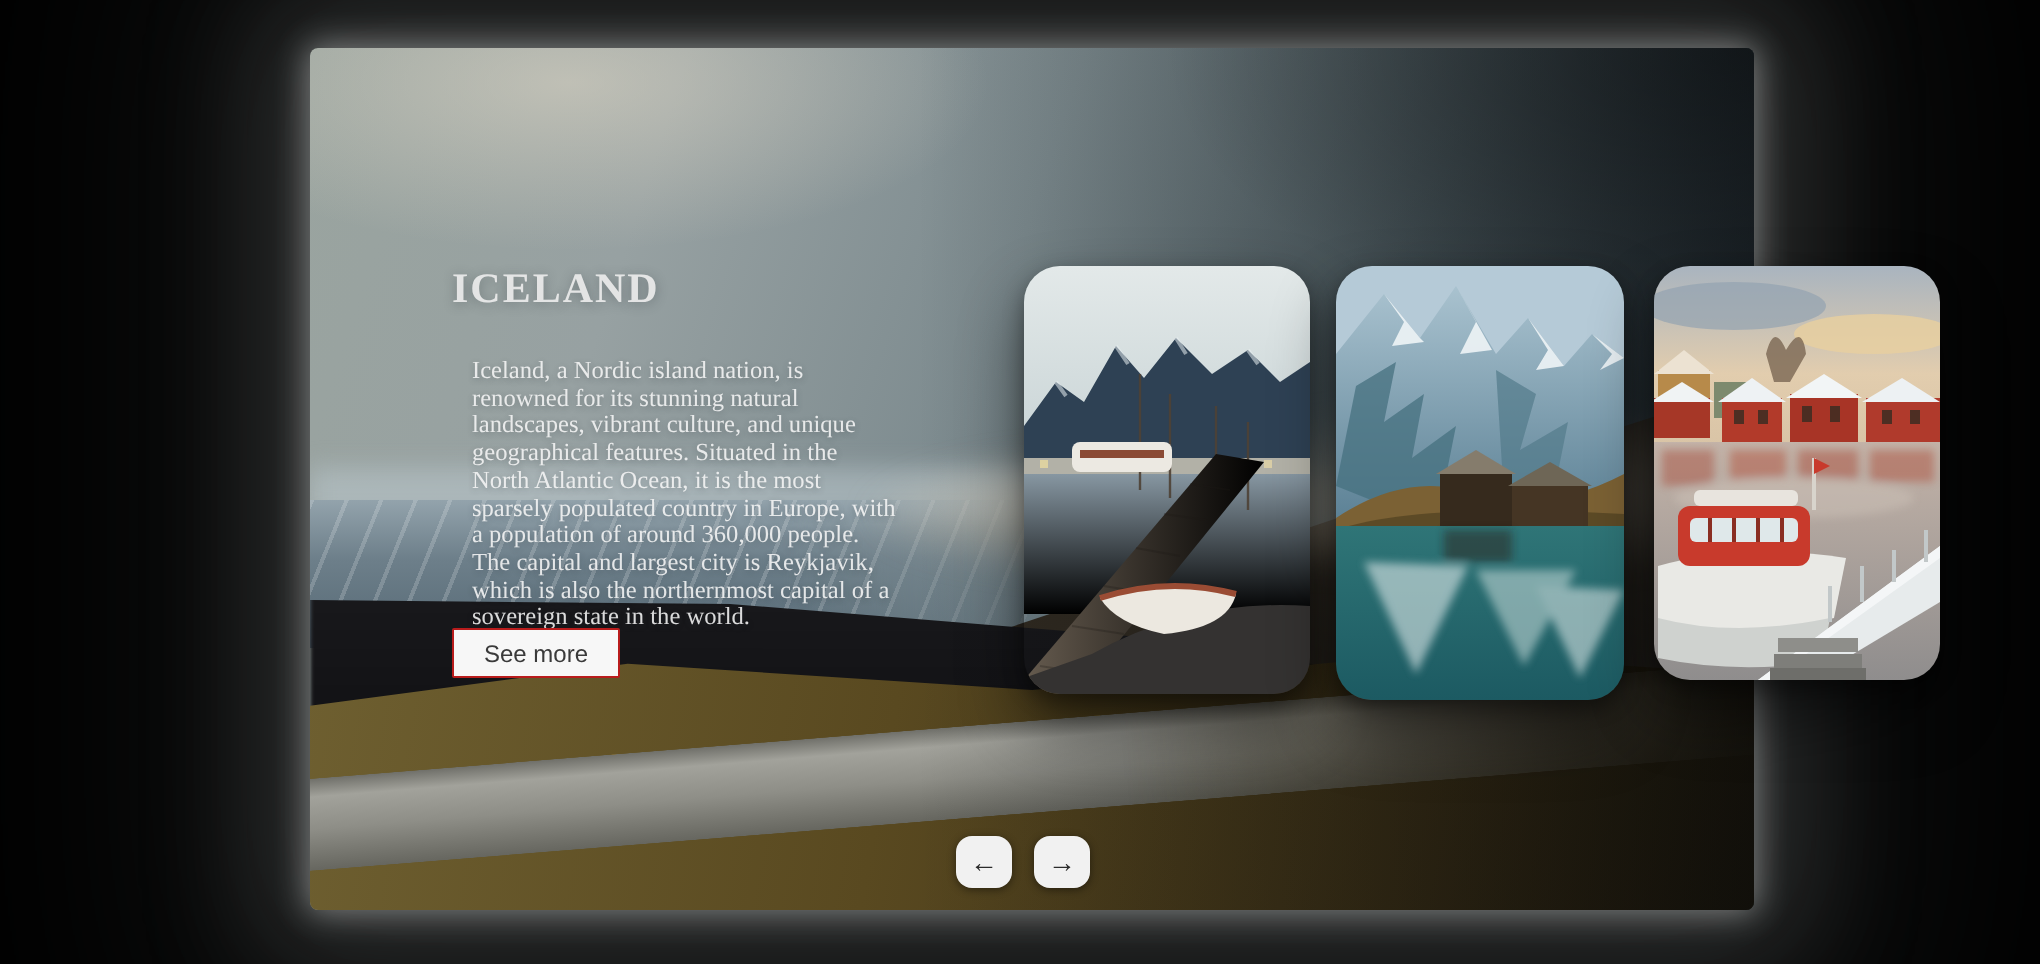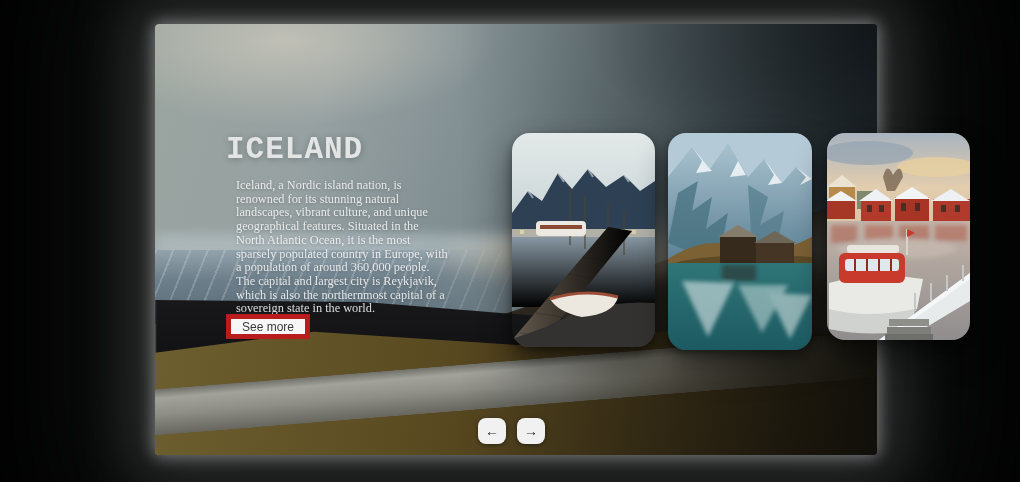--- a/index.html
+++ b/index.html
@@ -49,28 +49,28 @@
     mask-image:linear-gradient(90deg,#000 55%,transparent 96%); }
   .road-post { position:absolute; width:3px; height:13px; background:#c9a33c; top:-13px; }
   .road-post.p1 { left:186px; } .road-post.p2 { left:428px; }
   .vignette { inset:0;
     background:
       linear-gradient(90deg, rgba(0,0,0,0) 42%, rgba(6,9,11,.28) 70%, rgba(3,5,7,.58) 100%),
       radial-gradient(ellipse 420px 220px at 100% 0%, rgba(0,0,0,.45), transparent 70%); }
 
   
   .hero-title { position:absolute; left:71px; top:108px;
-    font-family:Liberation Mono, monospace; font-weight:bold; font-size:31px;
+    font-family:Liberation Serif, serif; font-weight:bold; font-size:21px;
     letter-spacing:1px; color:rgba(236,236,236,.92);
     text-shadow:0 1px 6px rgba(40,50,55,.35); }
   .hero-desc { position:absolute; left:81px; top:155px; width:213px;
     font-family:"Liberation Serif", serif; font-size:12.3px; line-height:13.7px;
     color:rgba(246,246,246,.88); text-shadow:0 1px 3px rgba(40,50,55,.3); }
   .see-more { position:absolute; left:71px; top:290px; width:84px; height:25px;
-    background:#f7f7f7; border:5px solid #b91c1c; border-radius:1px;
+    background:#f7f7f7; border:1px solid #b91c1c; border-radius:1px;
     font-family:"Liberation Sans", sans-serif; font-size:12px; color:#3a3a3a;
     display:flex; align-items:center; justify-content:center; cursor:pointer; }
 
   
   .card { position:absolute; border-radius:18px; overflow:hidden; cursor:pointer;
     box-shadow:0 16px 32px rgba(0,0,0,.48), 0 4px 10px rgba(0,0,0,.35); }
   .card svg { display:block; width:100%; height:100%; }
   .card-1 { left:357px; top:109px; width:143px; height:214px; }
   .card-2 { left:513px; top:109px; width:144px; height:217px; }
   .card-3 { left:672px; top:109px; width:143px; height:207px; }

